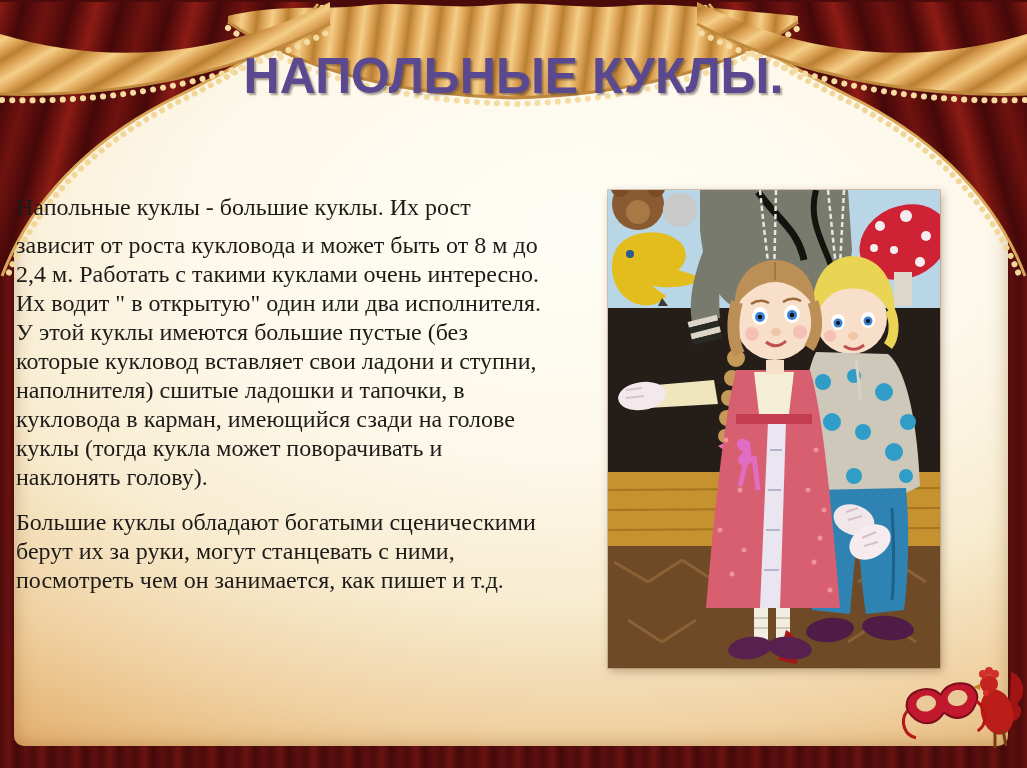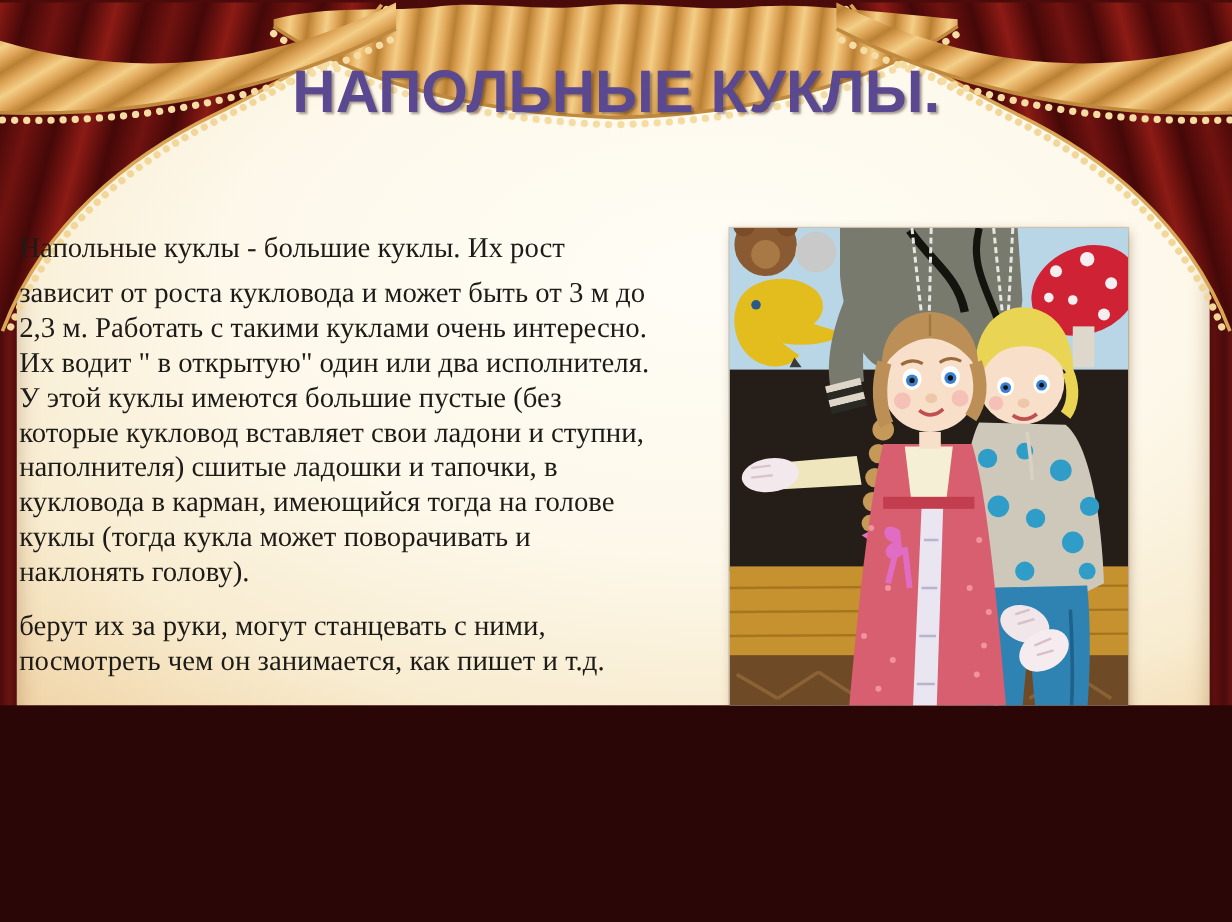--- a/index.html
+++ b/index.html
@@ -1,17 +1,17 @@
 <!DOCTYPE html>
 <html><head>
 <meta charset="utf-8">
 <style>
   html,body{margin:0;padding:0;background:#2a0606;}
   .slide{
-    position:relative;width:1027px;height:588px;overflow:hidden;
+    position:relative;width:1027px;height:768px;overflow:hidden;
     font-family:"Liberation Serif",serif;
     background:repeating-linear-gradient(90deg,
       #4c0b0b 0px,#6a1311 8px,#440909 17px,#5c0f0e 26px,#4c0b0b 34px);
   }
   .parchment{
     position:absolute;left:14px;top:30px;width:994px;height:716px;
     border-radius:10px;
     background:
       radial-gradient(ellipse 120% 95% at 58% 28%,
         #fffdf6 0%, #fdf8ea 34%, #f8ecd0 55%, #efd0a0 74%, #e5b273 88%, #d9974f 100%);
@@ -109,31 +109,32 @@
       <path d="M 1027 94 C 897 98, 787 70, 697 24" fill="none" stroke="#c08a3e" stroke-width="3"></path>
       <path d="M 1027 94 C 897 98, 787 70, 697 24" fill="none" stroke="#f5dca2" stroke-width="6" stroke-linecap="round" stroke-dasharray="0.1 10" transform="translate(-2,6)"></path>
     </g>
   </svg>
 
   <div class="page-title">НАПОЛЬНЫЕ КУКЛЫ.</div>
 
   <div class="textblock">
       <div class="para">
         <div class="line lead-line">Напольные куклы - большие куклы. Их рост</div>
-        <div class="line">зависит от роста кукловода и может быть от 3 м до</div>
-        <div class="line">2,3 м. Работать с такими куклами очень интересно.</div>
+        <div class="line">зависит от роста кукловода и может быть от 8 м до</div>
+        <div class="line">2,4 м. Работать с такими куклами очень интересно.</div>
         <div class="line">Их водит " в открытую" один или два исполнителя.</div>
         <div class="line">У этой куклы имеются большие пустые (без</div>
         <div class="line">которые кукловод вставляет свои ладони и ступни,</div>
         <div class="line">наполнителя) сшитые ладошки и тапочки, в</div>
-        <div class="line">кукловода в карман, имеющийся тогда на голове</div>
+        <div class="line">кукловода в карман, имеющийся сзади на голове</div>
         <div class="line">куклы (тогда кукла может поворачивать и</div>
         <div class="line">наклонять голову).</div>
       </div>
       <div class="para">
+        <div class="line">Большие куклы обладают богатыми сценическими</div>
         <div class="line">берут их за руки, могут станцевать с ними,</div>
         <div class="line">посмотреть чем он занимается, как пишет и т.д.</div>
       </div>
     </div>
 
   <div class="photo">
     <svg width="332" height="478" viewBox="0 0 332 478">
 
       <rect x="0" y="0" width="332" height="122" fill="#b9d6e7"></rect>
       <rect x="0" y="118" width="332" height="168" fill="#241d18"></rect>

